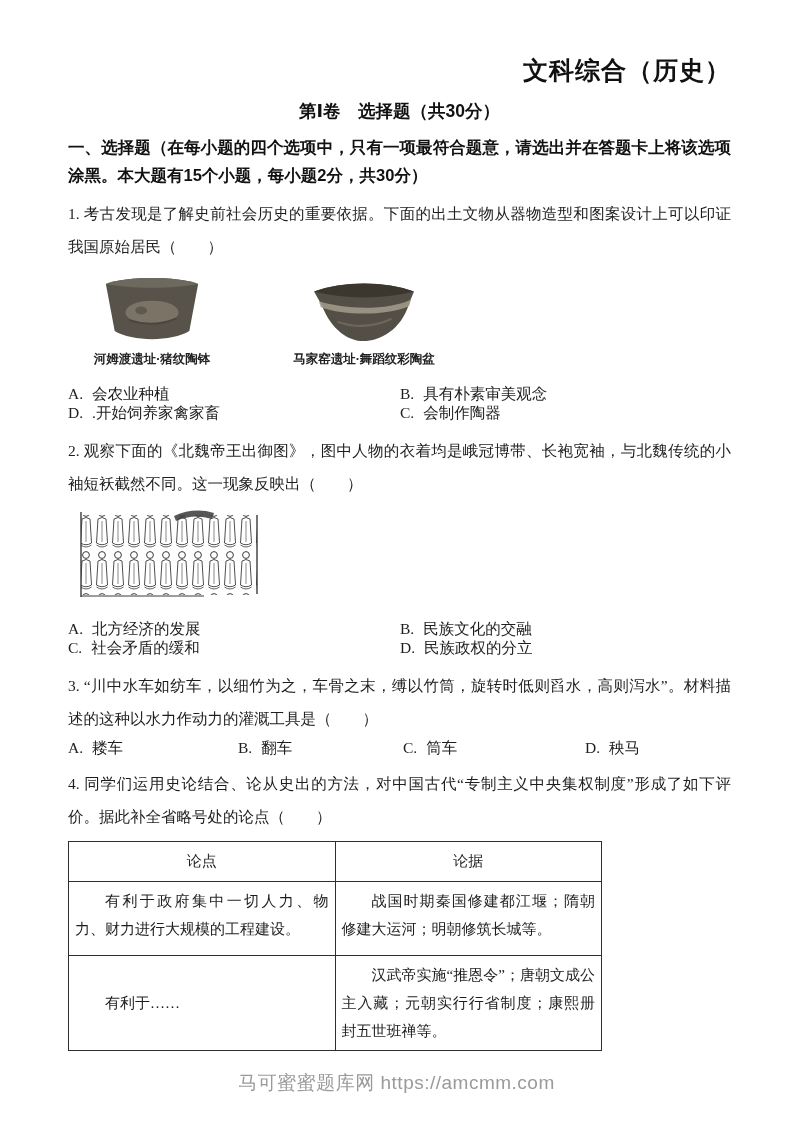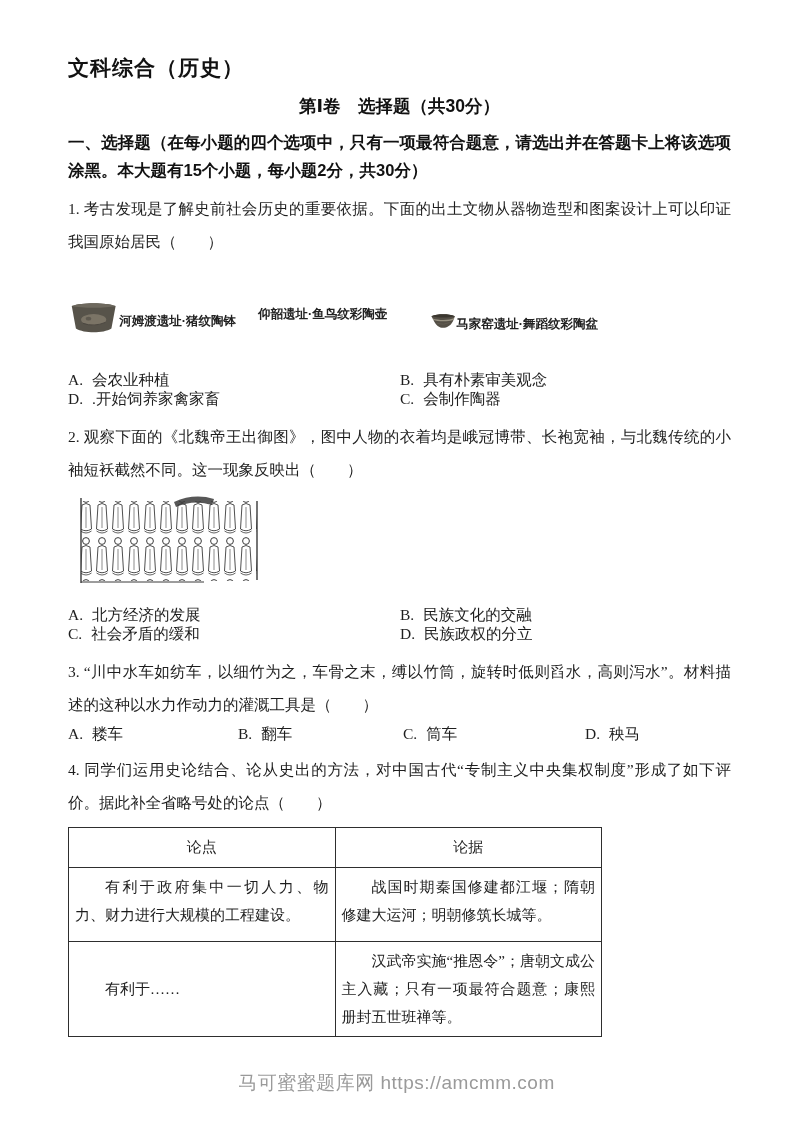--- a/index.html
+++ b/index.html
@@ -11,24 +11,24 @@
     position: relative;
     overflow: hidden;
   }
   .page {
     position: relative;
     width: 793px; height: 1122px;
     padding: 54px 62px 0 68px;
     background: #fff;
   }
   .doc-title {
-    text-align: left;
-    font-family: "Liberation Sans", "DejaVu Sans", sans-serif;
-    font-weight: bold;
-    font-size: 21px;
+    text-align: right;
+    font-family: "Liberation Sans", "DejaVu Sans", sans-serif;
+    font-weight: bold;
+    font-size: 25px;
     color: #111;
     letter-spacing: 1px;
   }
   .volume-header {
     text-align: center;
     font-family: "Liberation Sans", "DejaVu Sans", sans-serif;
     font-weight: bold;
     font-size: 17.5px;
     color: #111;
     margin-top: 12px;
@@ -51,21 +51,21 @@
   .q1-text { margin-top: 8px; }
   .q2-text { margin-top: 12px; }
   .q3-text { margin-top: 12px; }
   .q4-text { margin-top: 10px; }
 
   .figures-row {
     margin-top: 10px;
     display: flex;
     align-items: flex-end;
   }
-  .figure-block { display: flex; align-items: center; }
+  .figure-block { display: flex; flex-direction: column; align-items: center; }
   .figure-block.f1 { width: 168px; margin-left: 0; }
   .figure-block.f2 { width: 128px; margin-left: 22px; }
   .figure-block.f3 { width: 168px; margin-left: 44px; justify-content: space-between; }
   .figure-img { display: block; }
   .figure-caption {
     margin-top: 6px;
     font-family: "Liberation Sans", "DejaVu Sans", sans-serif;
     font-weight: bold;
     font-size: 12.5px;
     color: #222;
@@ -130,30 +130,20 @@
   <div class="figures-row">
     <div class="figure-block f1">
       <svg class="figure-img" width="108" height="72" viewBox="0 0 110 73" aria-hidden="true">
         <path d="M8,11 C30,3 80,3 102,11 L93,59 C75,70 35,70 17,59 Z" fill="#57534a"></path>
         <path d="M8,11 C30,3 80,3 102,11 C80,16 30,16 8,11 Z" fill="#6e695e"></path>
         <ellipse cx="55" cy="40" rx="27" ry="12" fill="#877f70" opacity="0.75"></ellipse>
         <ellipse cx="44" cy="38" rx="6" ry="4" fill="#57534a" opacity="0.8"></ellipse>
         <path d="M32,48 q24,8 48,-2" stroke="#4a463f" stroke-width="2" fill="none"></path>
       </svg>
       <div class="figure-caption">河姆渡遗址·猪纹陶钵</div>
-    </div>
-    <div class="figure-block f2">
-      <svg class="figure-img" width="78" height="86" viewBox="0 0 80 88" aria-hidden="true">
-        <path d="M32,3 L48,3 C46,9 47,15 52,20 C68,28 74,42 70,54 C65,68 50,75 40,75 C30,75 15,68 10,54 C6,42 12,28 28,20 C33,15 34,9 32,3 Z" fill="#5a564c"></path>
-        <path d="M32,3 L48,3 C46,6 34,6 32,3 Z" fill="#3f3b34"></path>
-        <path d="M34,75 L46,75 L44,83 L36,83 Z" fill="#4b4740"></path>
-        <ellipse cx="27" cy="56" rx="11" ry="6" fill="#938c7c" opacity="0.6"></ellipse>
-        <ellipse cx="50" cy="38" rx="9" ry="5" fill="#776f60" opacity="0.6"></ellipse>
-      </svg>
-      <div class="figure-caption">仰韶遗址·鱼鸟纹彩陶壶</div>
     </div>
     <div class="figure-block f3">
       <svg class="figure-img" width="112" height="66" viewBox="0 0 115 68" aria-hidden="true">
         <path d="M6,13 C35,2 80,2 109,13 L104,25 C96,53 73,64 57,64 C42,64 24,53 14,27 Z" fill="#544f46"></path>
         <path d="M6,13 C35,2 80,2 109,13 C80,21 35,21 6,13 Z" fill="#3b372f"></path>
         <path d="M11,23 C40,32 84,32 106,21 L104,28 C80,38 38,38 13,29 Z" fill="#a39c8c" opacity="0.85"></path>
         <path d="M30,44 q28,10 56,-3" stroke="#6d665a" stroke-width="2.2" fill="none"></path>
       </svg>
       <div class="figure-caption">马家窑遗址·舞蹈纹彩陶盆</div>
     </div>
@@ -218,21 +208,21 @@
           </td>
         <td>
             <div class="cell-p">战国时期秦国修建都江堰；隋朝修建大运河；明朝修筑长城等。</div>
           </td>
       </tr>
       <tr class="r2">
         <td>
             <div class="cell-p">有利于……</div>
           </td>
         <td>
-            <div class="cell-p">汉武帝实施“推恩令”；唐朝文成公主入藏；只有一项最符合题意；康熙册封五世班禅等。</div>
+            <div class="cell-p">汉武帝实施“推恩令”；唐朝文成公主入藏；元朝实行行省制度；康熙册封五世班禅等。</div>
           </td>
       </tr>
     </tbody>
   </table>
 
   <div class="footer">马可蜜蜜题库网 https://amcmm.com</div>
 
 </div>
 
 </body></html>

